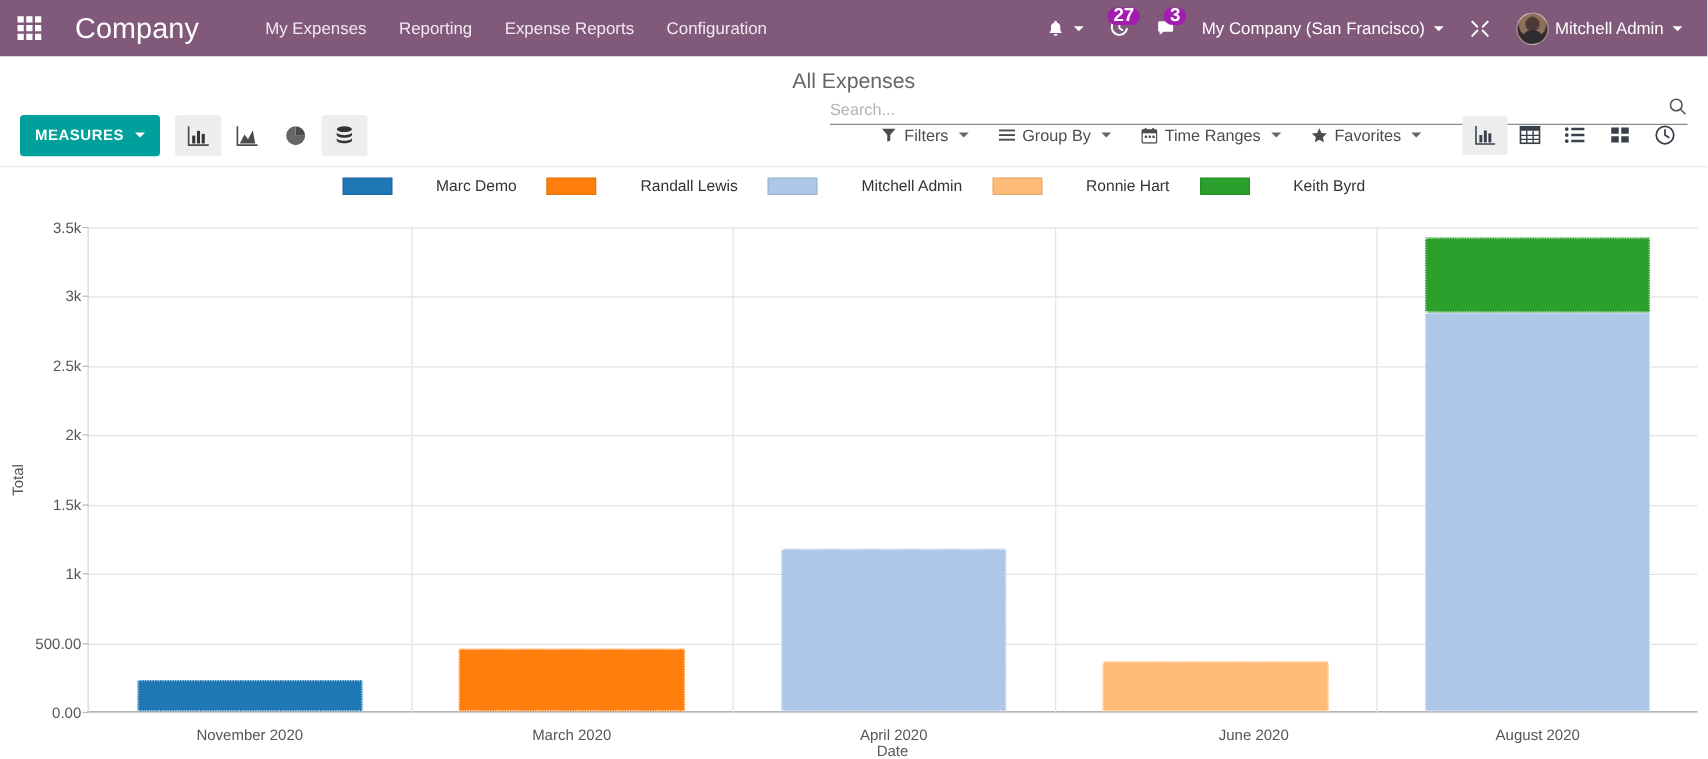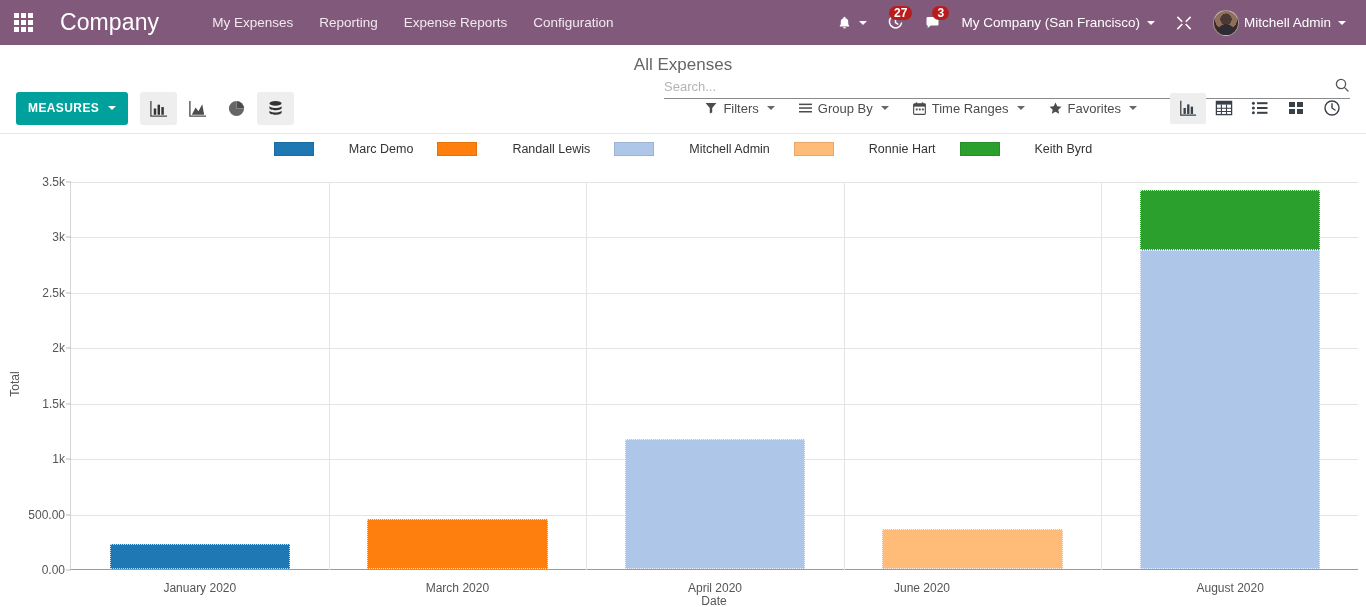--- a/index.html
+++ b/index.html
@@ -45,22 +45,22 @@
     color: #fff; font-size: 13.5px; position: relative;
     white-space: nowrap;
   }
   .caret {
     width: 0; height: 0; border-left: 4px solid transparent;
     border-right: 4px solid transparent; border-top: 4px solid #fff;
     display: inline-block; margin-left: 2px;
   }
   .badge-pill {
     position: absolute; top: 6px; right: 2px;
-    background: #b91c1c; color: #fff; border-radius: 9px;
-    font-size: 12px; font-weight: bold; padding: 1px 5px;
+    background: #a21caf; color: #fff; border-radius: 9px;
+    font-size: 15px; font-weight: bold; padding: 1px 5px;
     line-height: 12px; min-width: 17px; text-align: left;
   }
   .avatar {
     width: 26px; height: 26px; border-radius: 50%;
     background: radial-gradient(circle at 50% 34%, #4a3a33 0 28%, #8d6f5c 29% 55%, #3a2a25 56% 100%);
     border: 1px solid rgba(255,255,255,.5);
     flex: none; overflow: hidden; position: relative;
   }
   .avatar::after {
     content: ""; position: absolute; left: 50%; top: 58%;
@@ -438,30 +438,30 @@
         <div class="ytick-mark" style="top: 166.286px;"></div>
         <div class="gridline" style="top: 110.857px;"></div>
         <div class="ytick" style="top: 110.857px;">2.5k</div>
         <div class="ytick-mark" style="top: 110.857px;"></div>
         <div class="gridline" style="top: 55.4286px;"></div>
         <div class="ytick" style="top: 55.4286px;">3k</div>
         <div class="ytick-mark" style="top: 55.4286px;"></div>
         <div class="gridline" style="top: 0px;"></div>
         <div class="ytick" style="top: 0px;">3.5k</div>
         <div class="ytick-mark" style="top: 0px;"></div>
-        <div class="xtick" style="left: 128.8px;">January 2020</div>
+        <div class="xtick" style="left: 128.8px;">November 2020</div>
         <div class="bar" style="left: 38.64px; width: 180.32px; height: 25.4971px; bottom: 0px; background: rgb(31, 119, 180);"></div>
         <div class="vsep" style="left: 257.6px;"></div>
         <div class="xtick" style="left: 386.4px;">March 2020</div>
         <div class="bar" style="left: 296.24px; width: 180.32px; height: 50.44px; bottom: 0px; background: rgb(255, 127, 14);"></div>
         <div class="vsep" style="left: 515.2px;"></div>
         <div class="xtick" style="left: 644px;">April 2020</div>
         <div class="bar" style="left: 553.84px; width: 180.32px; height: 130.257px; bottom: 0px; background: rgb(174, 199, 232);"></div>
         <div class="vsep" style="left: 772.8px;"></div>
-        <div class="xtick" style="left: 851px;">June 2020</div>
+        <div class="xtick" style="left: 932px;">June 2020</div>
         <div class="bar" style="left: 811.44px; width: 180.32px; height: 40.4629px; bottom: 0px; background: rgb(255, 187, 120);"></div>
         <div class="vsep" style="left: 1030.4px;"></div>
         <div class="xtick" style="left: 1159.2px;">August 2020</div>
         <div class="bar" style="left: 1069.04px; width: 180.32px; height: 319.269px; bottom: 0px; background: rgb(174, 199, 232);"></div>
         <div class="bar" style="left: 1069.04px; width: 180.32px; height: 59.8629px; bottom: 319.269px; background: rgb(44, 160, 44);"></div>
       </div>
     <div class="xlabel">Date</div>
   </div>
 </div>
 

